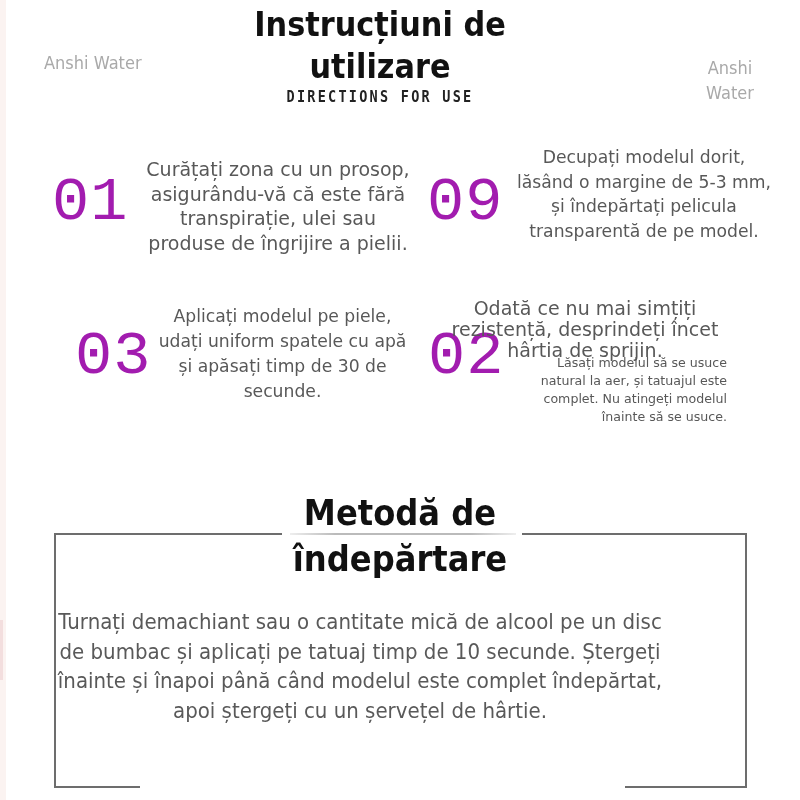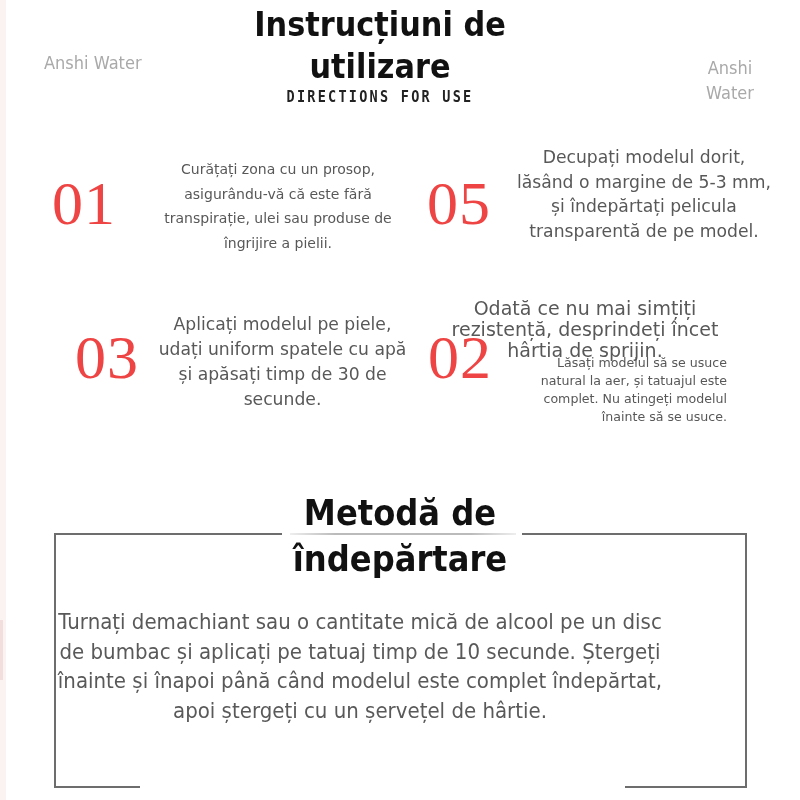--- a/index.html
+++ b/index.html
@@ -15,32 +15,32 @@
     }
     .subtitle {
       left: 230px; top: 88px; width: 300px; text-align: center;
       font-family: "DejaVu Sans Mono", monospace; font-size: 15px; letter-spacing: 2.5px;
       color: #222; font-weight: bold; transform: scaleX(0.9);
     }
     .watermark { color: #a9a9a9; font-family: "DejaVu Sans", sans-serif; }
     .wm-left { left: 44px; top: 52px; font-size: 18px; transform: scaleX(0.9); transform-origin: left top; }
     .wm-right { left: 690px; top: 55px; width: 80px; text-align: center; font-size: 18px; line-height: 25px; transform: scaleX(0.9); }
     .step-num {
-      font-family: Liberation Serif, serif; font-size: 62px; line-height: 62px;
-      color: #ef4444; letter-spacing: 1px;
+      font-family: Liberation Mono, monospace; font-size: 62px; line-height: 62px;
+      color: #a21caf; letter-spacing: 1px;
     }
     .step-text {
       text-align: center; font-family: "DejaVu Sans", sans-serif; color: #585858;
     }
     .s1-num { left: 52px; top: 172px; }
-    .s1-text { left: 142px; top: 157px; width: 272px; font-size: 14px; line-height: 24.5px; }
+    .s1-text { left: 142px; top: 157px; width: 272px; font-size: 19px; line-height: 24.5px; }
     .s2-num { left: 427px; top: 172px; }
     .s2-text { left: 514px; top: 145px; width: 260px; font-size: 17.2px; line-height: 24.5px; }
     .s3-num { left: 58px; top: 326px; margin-left: 17px; }
-    .s3-text { left: 150px; top: 312px; width: 265px; font-size: 17.2px; line-height: 25px; }
+    .s3-text { left: 150px; top: 304px; width: 265px; font-size: 17.2px; line-height: 25px; }
     .s4-num { left: 428px; top: 326px; }
     .s4-text-a { left: 440px; top: 298px; width: 290px; font-size: 19px; line-height: 21px; }
     .s4-text-b { left: 512px; top: 354px; width: 215px; font-size: 12.6px; line-height: 18px; text-align: right; }
     .frame-left { left: 54px; top: 534px; width: 2px; height: 252px; background: #6d6d6d; }
     .frame-right { left: 745px; top: 534px; width: 2px; height: 252px; background: #6d6d6d; }
     .frame-top-l { left: 54px; top: 533px; width: 228px; height: 2px; background: #6d6d6d; }
     .frame-top-mid { left: 290px; top: 533px; width: 226px; height: 2px; background: linear-gradient(to right, #eee, #bbb 20%, #bbb 80%, #eee); }
     .frame-top-r { left: 522px; top: 533px; width: 225px; height: 2px; background: #6d6d6d; }
     .frame-bot-l { left: 54px; top: 786px; width: 86px; height: 2px; background: #6d6d6d; }
     .frame-bot-r { left: 625px; top: 786px; width: 122px; height: 2px; background: #6d6d6d; }
@@ -66,21 +66,21 @@
 
 <h1 class="abs title-main">Instrucțiuni de utilizare</h1>
 <div class="abs subtitle">DIRECTIONS FOR USE</div>
 
 <div>
   <div class="abs step-num s1-num">01</div>
   <p class="abs step-text s1-text">Curățați zona cu un prosop, asigurându-vă că este fără transpirație, ulei sau produse de îngrijire a pielii.</p>
 </div>
 
 <div>
-  <div class="abs step-num s2-num">05</div>
+  <div class="abs step-num s2-num">09</div>
   <p class="abs step-text s2-text">Decupați modelul dorit, lăsând o margine de 5-3 mm, și îndepărtați pelicula transparentă de pe model.</p>
 </div>
 
 <div>
   <div class="abs step-num s3-num">03</div>
   <p class="abs step-text s3-text">Aplicați modelul pe piele, udați uniform spatele cu apă și apăsați timp de 30 de secunde.</p>
 </div>
 
 <div>
   <div class="abs step-num s4-num">02</div>

